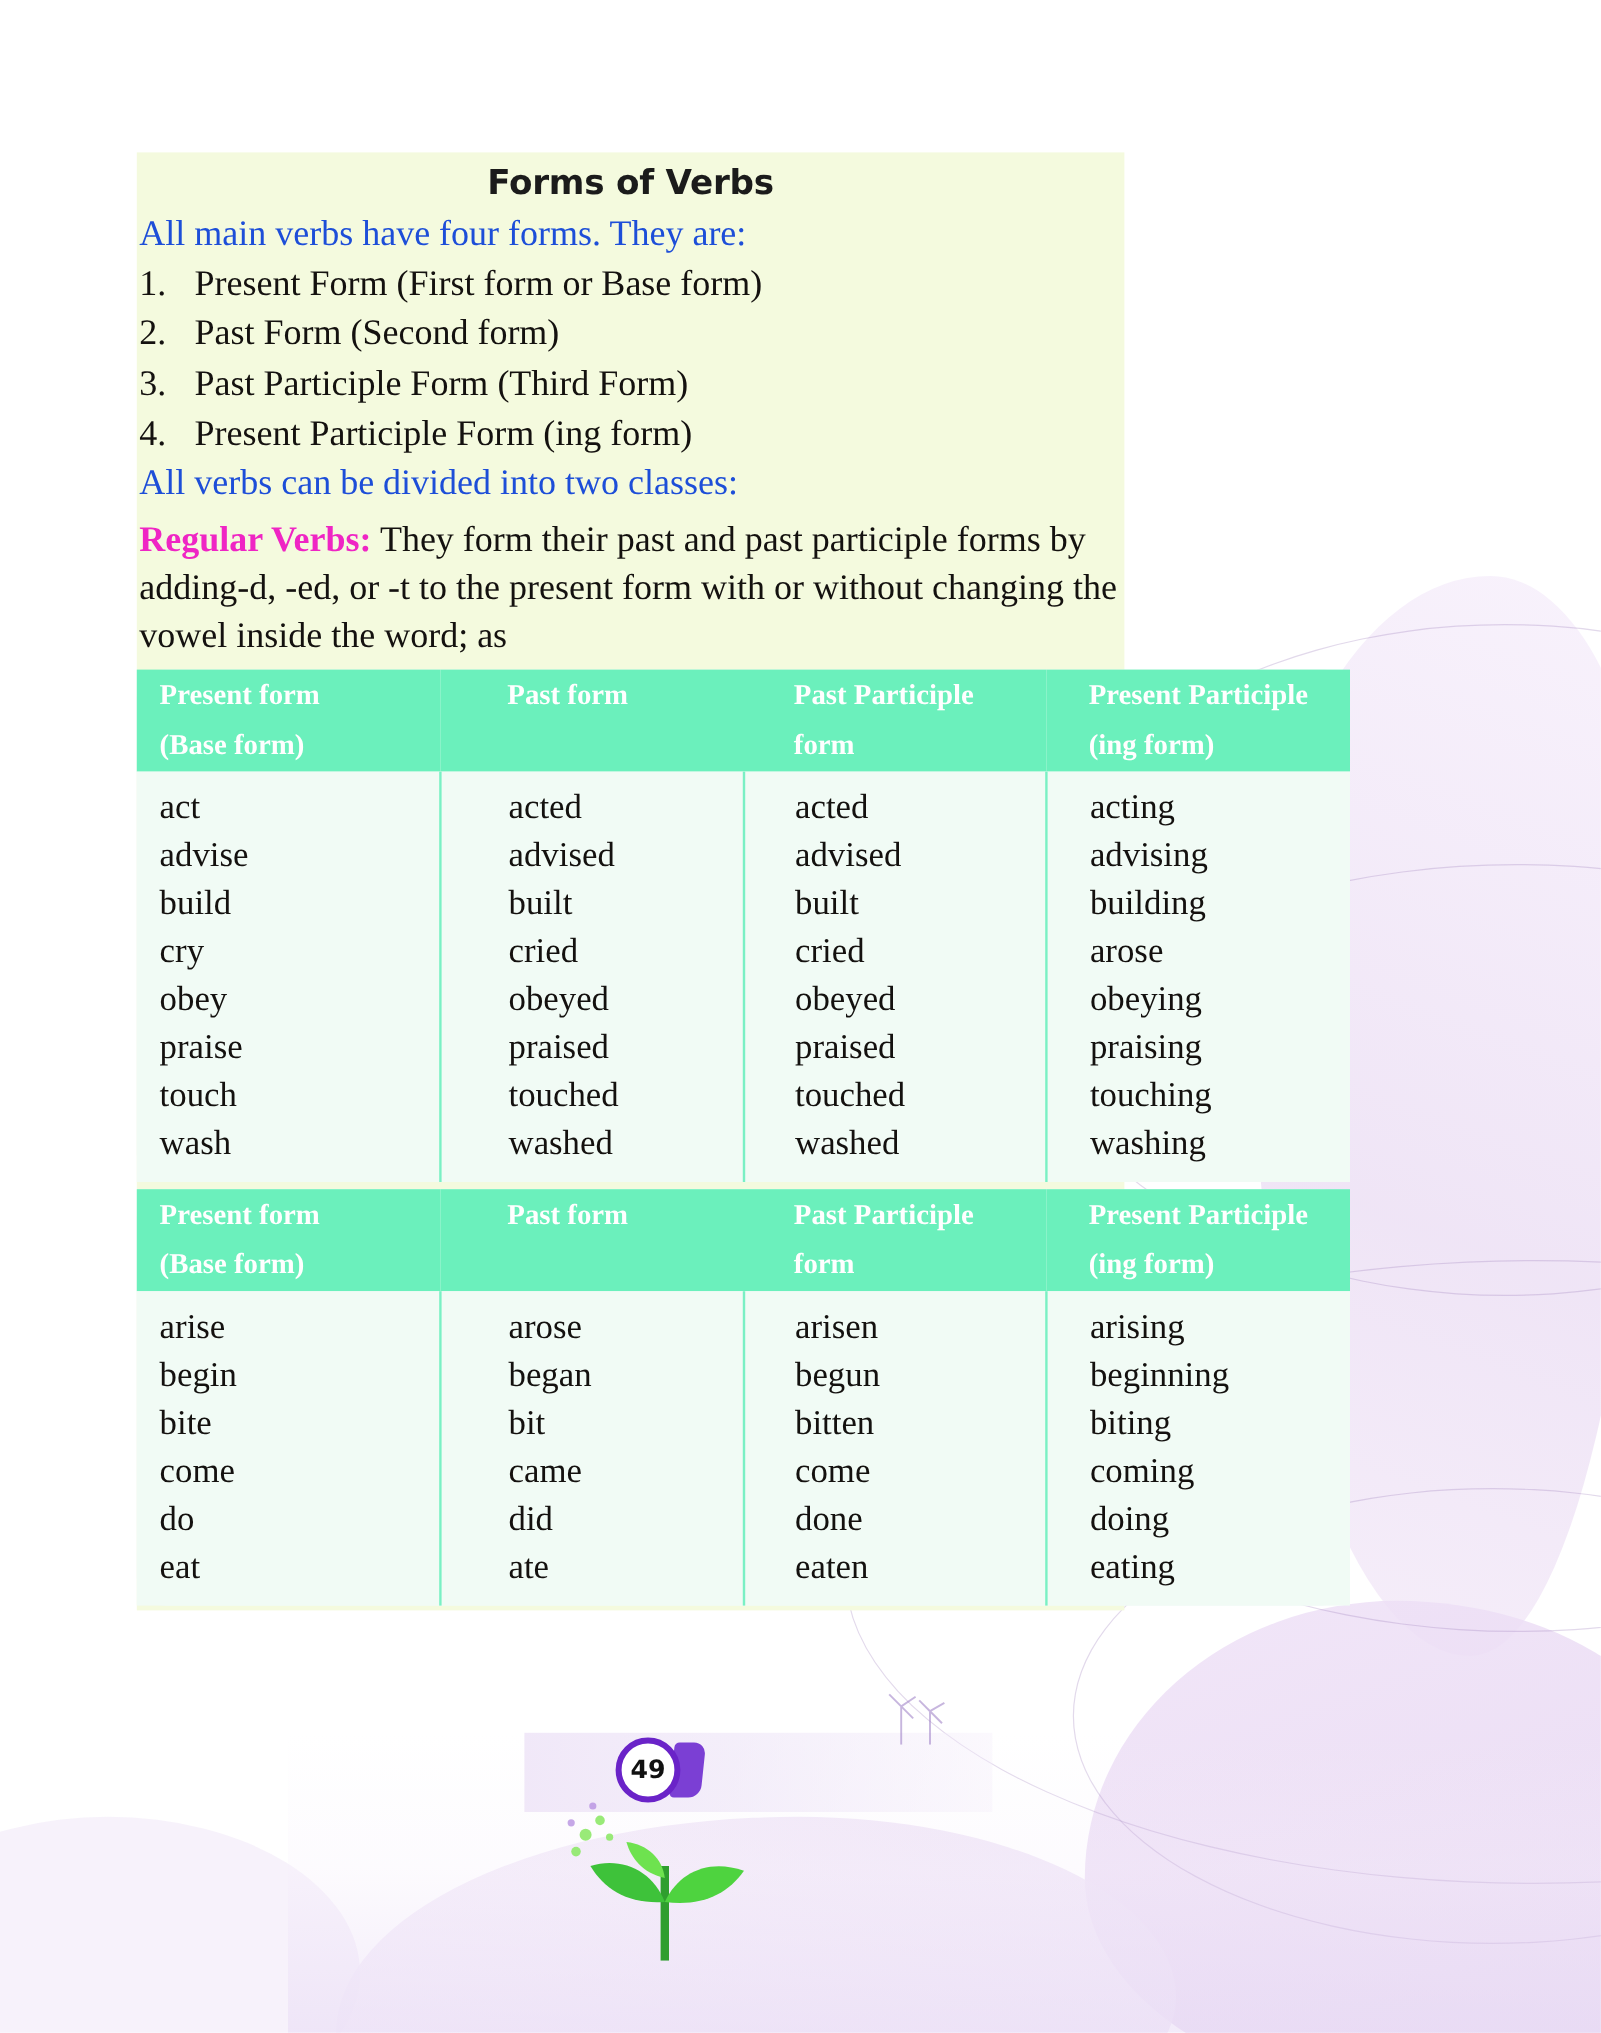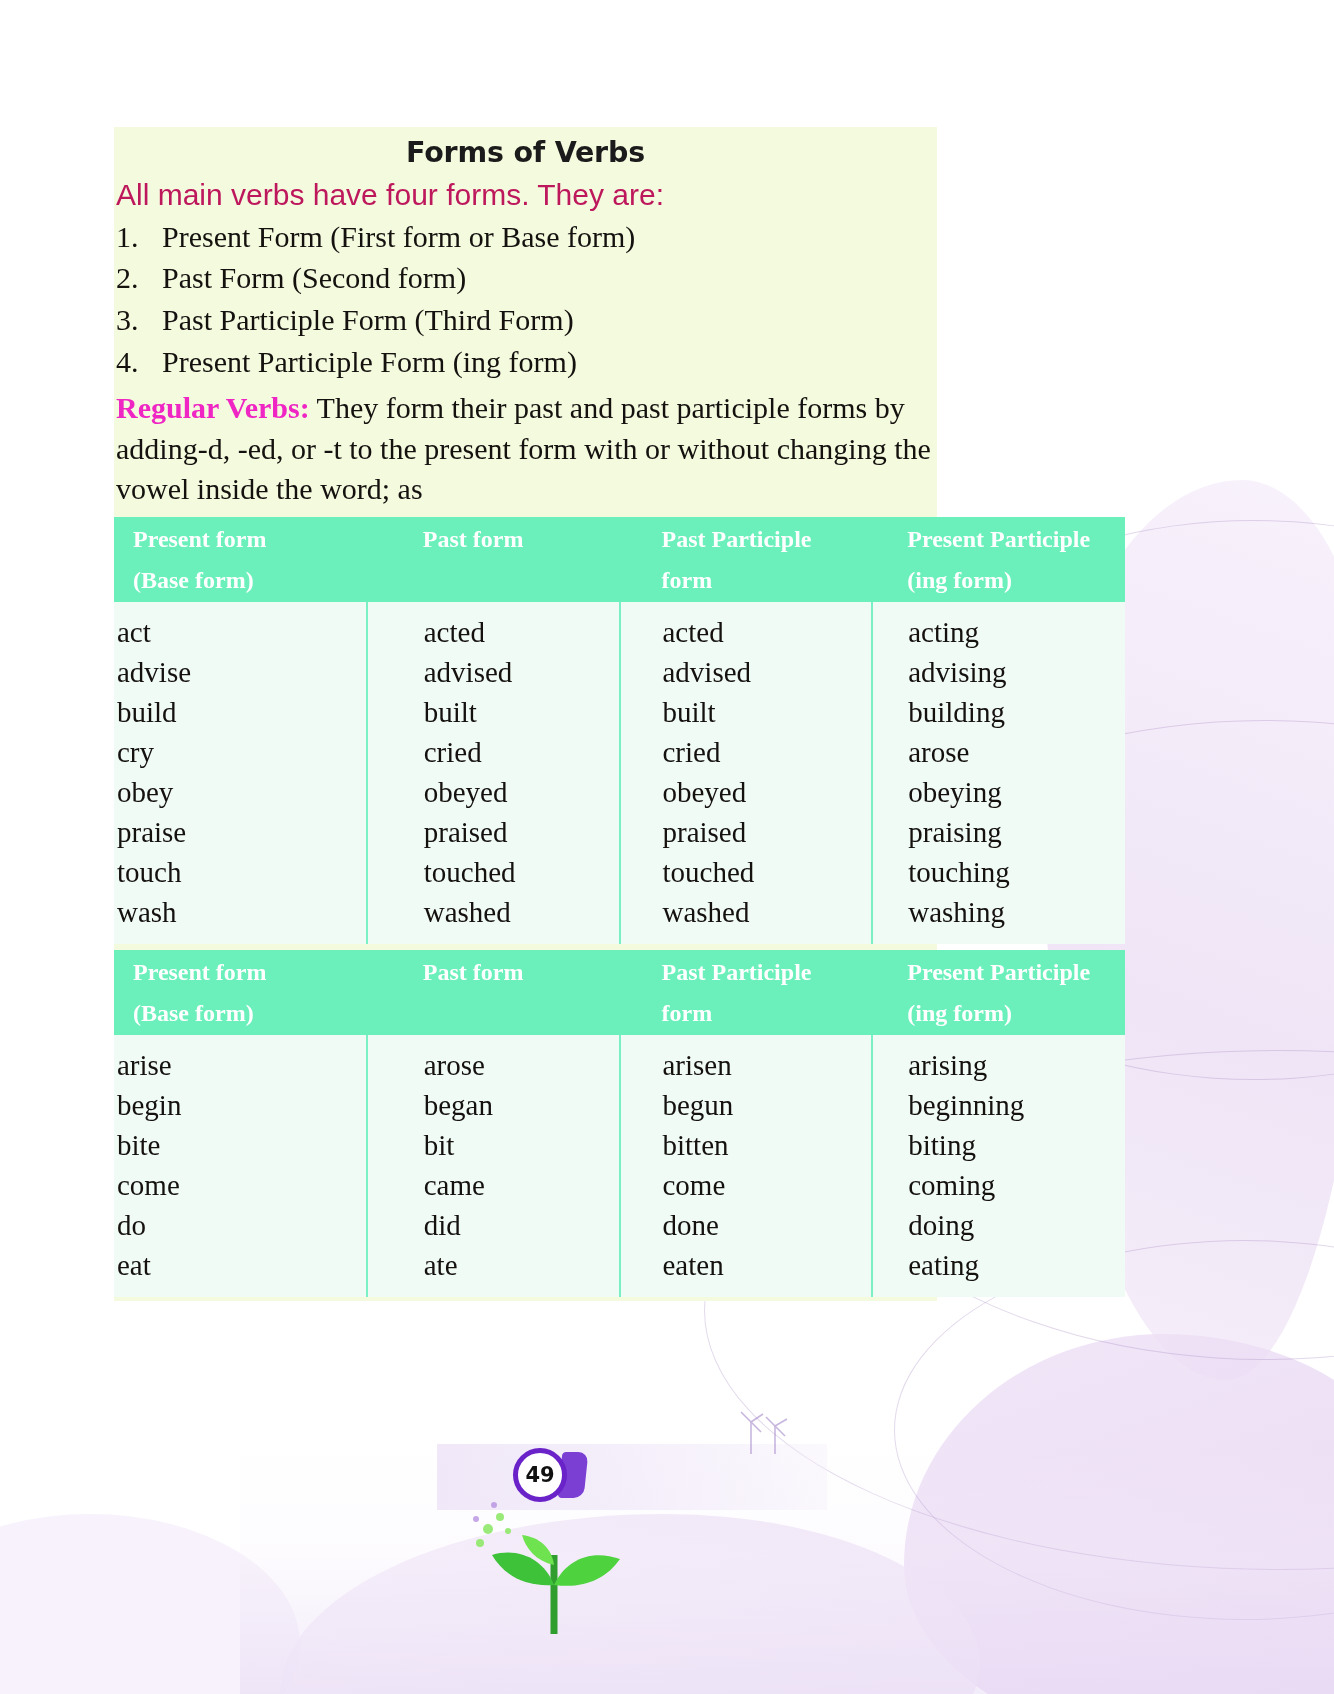--- a/index.html
+++ b/index.html
@@ -82,23 +82,23 @@
     font-size: 28.5px;
     letter-spacing: -0.2px;
     color: #1b1b1b;
     padding: 10px 0 6px 0;
     line-height: 1.1;
   }
 
   .para {
     font-size: 30px;
     line-height: 1.38;
-    color: #be185d;
+    color: #1d4ed8;
     padding: 0 10px 0 2px;
-    font-family: Liberation Sans, sans-serif;
+    font-family: Liberation Serif, serif;
   }
 
   .numlist { margin: 0; padding: 0; list-style: none; }
   .numlist li {
     font-size: 30px;
     line-height: 1.39;
     color: #14110f;
     display: flex;
     padding-left: 2px;
   }
@@ -147,21 +147,21 @@
 
   .vtable tbody td {
     background: #f1fbf5;
     font-size: 29px;
     color: #14110f;
     line-height: 1.0;
     padding: 0 0 0 0;
     vertical-align: top;
     border-left: 2.5px solid #7af0c4;
   }
-  .vtable tbody td.c0 { border-left: 0; padding-left: 3px; }
+  .vtable tbody td.c0 { border-left: 0; padding-left: 19px; }
   .vtable tbody td.c1 { padding-left: 56px; }
   .vtable tbody td.c2 { padding-left: 42px; }
   .vtable tbody td.c3 { padding-left: 35px; }
   .vtable tbody td .cellpad { padding-top: 10px; padding-bottom: 12px; }
   .vtable tbody td .wd { display: block; height: 40px; line-height: 40px; }
 
   
   .footer {
     position: absolute;
     left: 0;
@@ -266,20 +266,21 @@
       <li>
         <span class="num">3.</span>
         <span class="txt">Past Participle Form (Third Form)</span>
       </li>
       <li>
         <span class="num">4.</span>
         <span class="txt">Present Participle Form (ing form)</span>
       </li>
     </ul>
 
+    <div class="para">All verbs can be divided into two classes:</div>
 
     <div class="classpara"><span class="label-pink">Regular Verbs:</span><span> They form their past and past participle forms by adding-d, -ed, or -t to the present form with or without changing the vowel inside the word; as</span></div>
 
     <table class="vtable">
       <thead>
         <tr>
           <td class="c0">
             <span class="h1line">Present form</span>
             <span class="h2line">(Base form)</span>
           </td>

